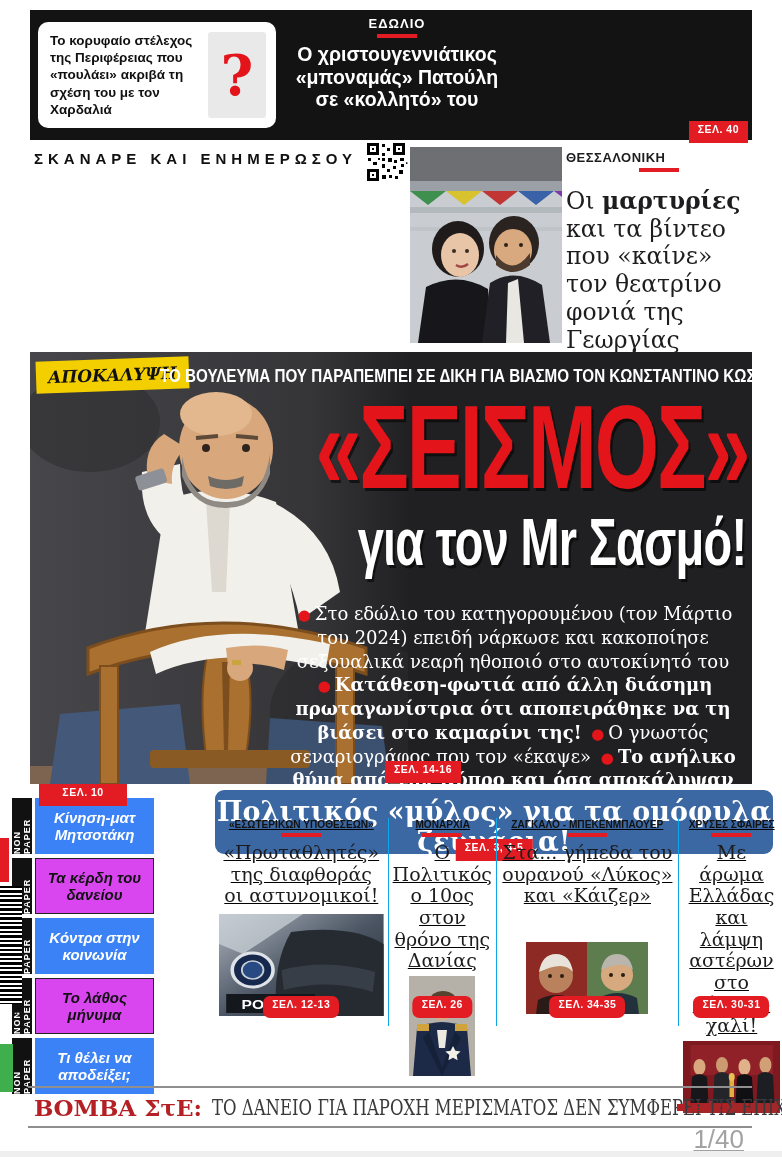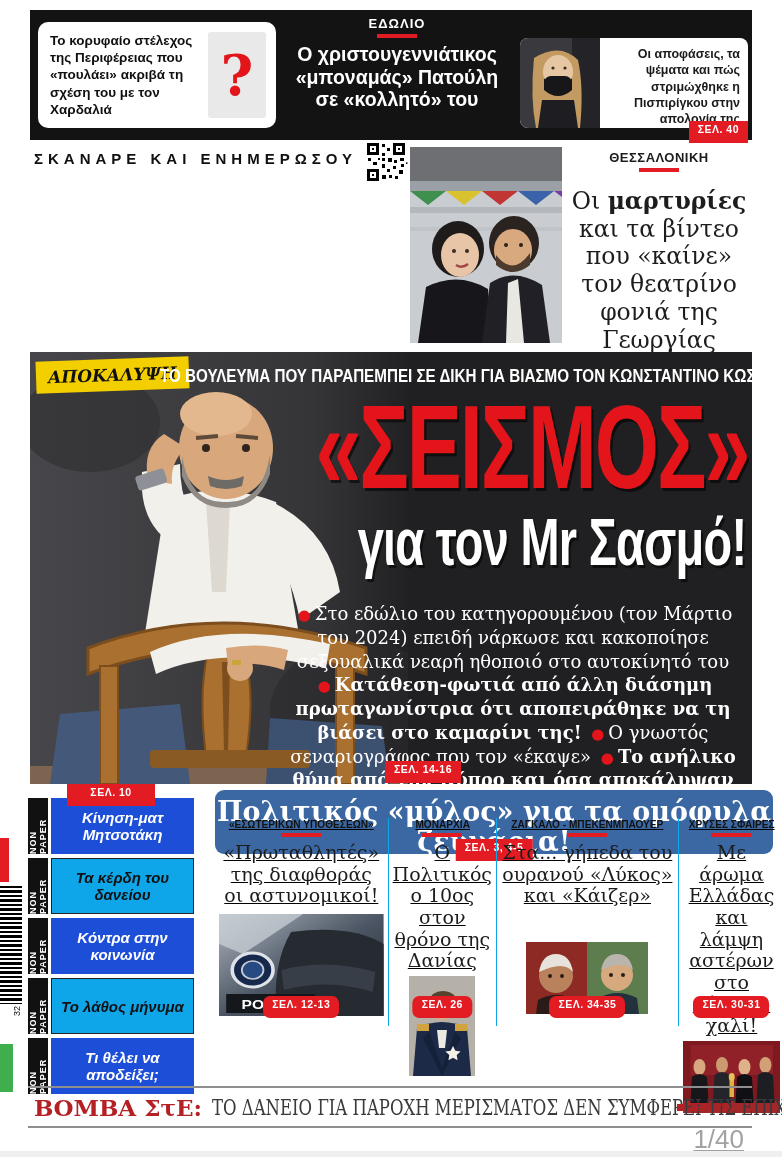--- a/index.html
+++ b/index.html
@@ -35,21 +35,21 @@
   .date-line{position:absolute;top:7px;left:0;right:0;text-align:center;
              font:bold 14px "Liberation Sans",sans-serif;letter-spacing:.5px;}
   .logo-word{position:absolute;top:-12px;left:0;right:0;text-align:center;
              font:bold 108px/1 "DejaVu Serif",serif;letter-spacing:12px;}
   .logo-sub{position:absolute;bottom:22px;left:92px;background:#e8131c;padding:0 8px;
             font:bold 26px "DejaVu Serif",serif;letter-spacing:2px;}
   .logo-price{position:absolute;bottom:22px;right:10px;font:bold 27px "DejaVu Serif",serif;}
   .logo-web{position:absolute;bottom:3px;left:8px;font:13px "Liberation Sans",sans-serif;}
   .logo-mail{position:absolute;bottom:3px;right:8px;font:13px "Liberation Sans",sans-serif;}
   .couple{left:410px;top:147px;width:152px;height:196px;}
-  .thess{left:566px;top:150px;width:186px;text-align:center;color:#1d1d1f;}
+  .thess{left:566px;top:150px;width:186px;text-align:left;color:#1d1d1f;}
   .thess-kick{font:bold 13px "Liberation Sans",sans-serif;letter-spacing:.5px;}
   .thess-head{font:23.5px/1.18 "DejaVu Serif",serif;margin-top:16px;}
   .thess-head b{font-weight:bold;}
 
   
   .main-block{left:30px;top:352px;width:722px;height:432px;background:#202022;overflow:hidden;}
   .main-photo{position:absolute;left:0;top:0;width:378px;height:432px;}
   .badge{position:absolute;left:8px;top:9px;background:#f4cf00;color:#111;
          font:bold italic 17px "DejaVu Serif",serif;padding:4px 10px;transform:rotate(-2deg);
          box-shadow:0 0 0 2px #f4cf00;}
@@ -61,32 +61,32 @@
   .head-white{position:absolute;right:6px;top:156px;color:#fff;white-space:nowrap;
               font:bold 67px/1 "Liberation Sans",sans-serif;letter-spacing:-1px;
               transform:scaleX(.70);transform-origin:right;text-shadow:3px 3px 0 rgba(0,0,0,.55);}
   .bullets{position:absolute;left:252px;right:8px;top:250px;margin:0;text-align:center;
            font:18px/1.32 "DejaVu Serif",serif;color:#fff;}
   .bullets .dot{color:#e3151b;font-size:15px;padding:0 4px;}
   .bullets .bold{font-weight:bold;}
   .main-tag{position:absolute;left:355px;top:409px;}
 
   
-  .np-wrap{left:28px;top:784px;width:166px;}
+  .np-wrap{left:12px;top:784px;width:142px;}
   .np-tag{position:relative;display:block;text-align:center;margin:0 auto;width:70px;z-index:2;}
   .np-rows{margin-top:-8px;}
   .np-row{display:flex;height:56px;margin-bottom:4px;}
   .np-strip{width:20px;background:#111;color:#fff;margin-right:3px;flex:none;
             display:flex;align-items:center;justify-content:center;
             writing-mode:vertical-rl;transform:rotate(180deg);
             font:bold 9px "Liberation Sans",sans-serif;letter-spacing:1px;}
   .np-box{flex:1;display:flex;align-items:center;justify-content:center;text-align:center;
           font:bold italic 15px "Liberation Sans",sans-serif;}
-  .np-dark .np-box{background:#1d4ed8;color:#fff;}
-  .np-light .np-box{background:#0ea5e9;color:#111;border:1.5px solid #222;}
+  .np-dark .np-box{background:#3b82f6;color:#fff;}
+  .np-light .np-box{background:#d946ef;color:#111;border:1.5px solid #222;}
 
   
   .blue-box{left:215px;top:790px;width:558px;height:64px;background:#3b68a2;border-radius:9px;
             text-align:center;color:#fff;}
   .blue-head{font:bold 27px/1.1 "DejaVu Serif",serif;margin-top:7px;}
   .blue-sub{font:15.5px "DejaVu Serif",serif;margin-top:3px;white-space:nowrap;
             transform:scaleX(.92);transform-origin:center;}
   .blue-tag{position:absolute;left:50%;transform:translateX(-50%);bottom:-7px;}
 
   
@@ -130,34 +130,20 @@
     <div class="tl-box">
       <div class="tl-text">Το κορυφαίο στέλεχος της Περιφέρειας που «πουλάει» ακριβά τη σχέση του με τον Χαρδαλιά</div>
       <div class="q-panel">
         <span class="q-mark">?</span>
       </div>
     </div>
     <div class="tc-col">
       <div class="tc-kick">ΕΔΩΛΙΟ</div>
       <div class="redbar"></div>
       <div class="tc-head">Ο χριστουγεννιάτικος «μποναμάς» Πατούλη σε «κολλητό» του</div>
-    </div>
-    <div class="tr-box">
-      <svg class="tr-photo" viewBox="0 0 80 90" preserveAspectRatio="none">
-        <rect width="80" height="90" fill="#3a3a3e"></rect>
-        <rect x="52" y="0" width="28" height="90" fill="#242428"></rect>
-        <path d="M14 20 Q10 60 16 90 L60 90 Q64 50 58 22 Q40 4 14 20Z" fill="#c49a63"></path>
-        <ellipse cx="38" cy="34" rx="15" ry="17" fill="#e6c7a4"></ellipse>
-        <path d="M24 40 Q38 62 52 40 L52 52 Q38 64 24 52Z" fill="#17171a"></path>
-        <rect x="24" y="38" width="28" height="14" rx="7" fill="#17171a"></rect>
-        <path d="M22 62 L54 62 L58 90 L18 90Z" fill="#1d1d22"></path>
-        <circle cx="33" cy="30" r="1.6" fill="#3a2e22"></circle>
-          <circle cx="45" cy="30" r="1.6" fill="#3a2e22"></circle>
-      </svg>
-      <div class="tr-text">Οι αποφάσεις, τα ψέματα και πώς στριμώχθηκε η Πισπιρίγκου στην απολογία της</div>
     </div>
     <span class="ptag tr-tag">ΣΕΛ. 40</span>
   </div>
 
   <div class="abs scanline">ΣΚΑΝΑΡΕ ΚΑΙ ΕΝΗΜΕΡΩΣΟΥ ONLINE</div>
   <svg class="abs qr" viewBox="0 0 40 40">
     <rect width="40" height="40" fill="#fff"></rect>
     <rect x="1" y="1" width="12" height="12" fill="#000"></rect>
       <rect x="4" y="4" width="6" height="6" fill="#fff"></rect>
       <rect x="6" y="6" width="2" height="2" fill="#000"></rect>

